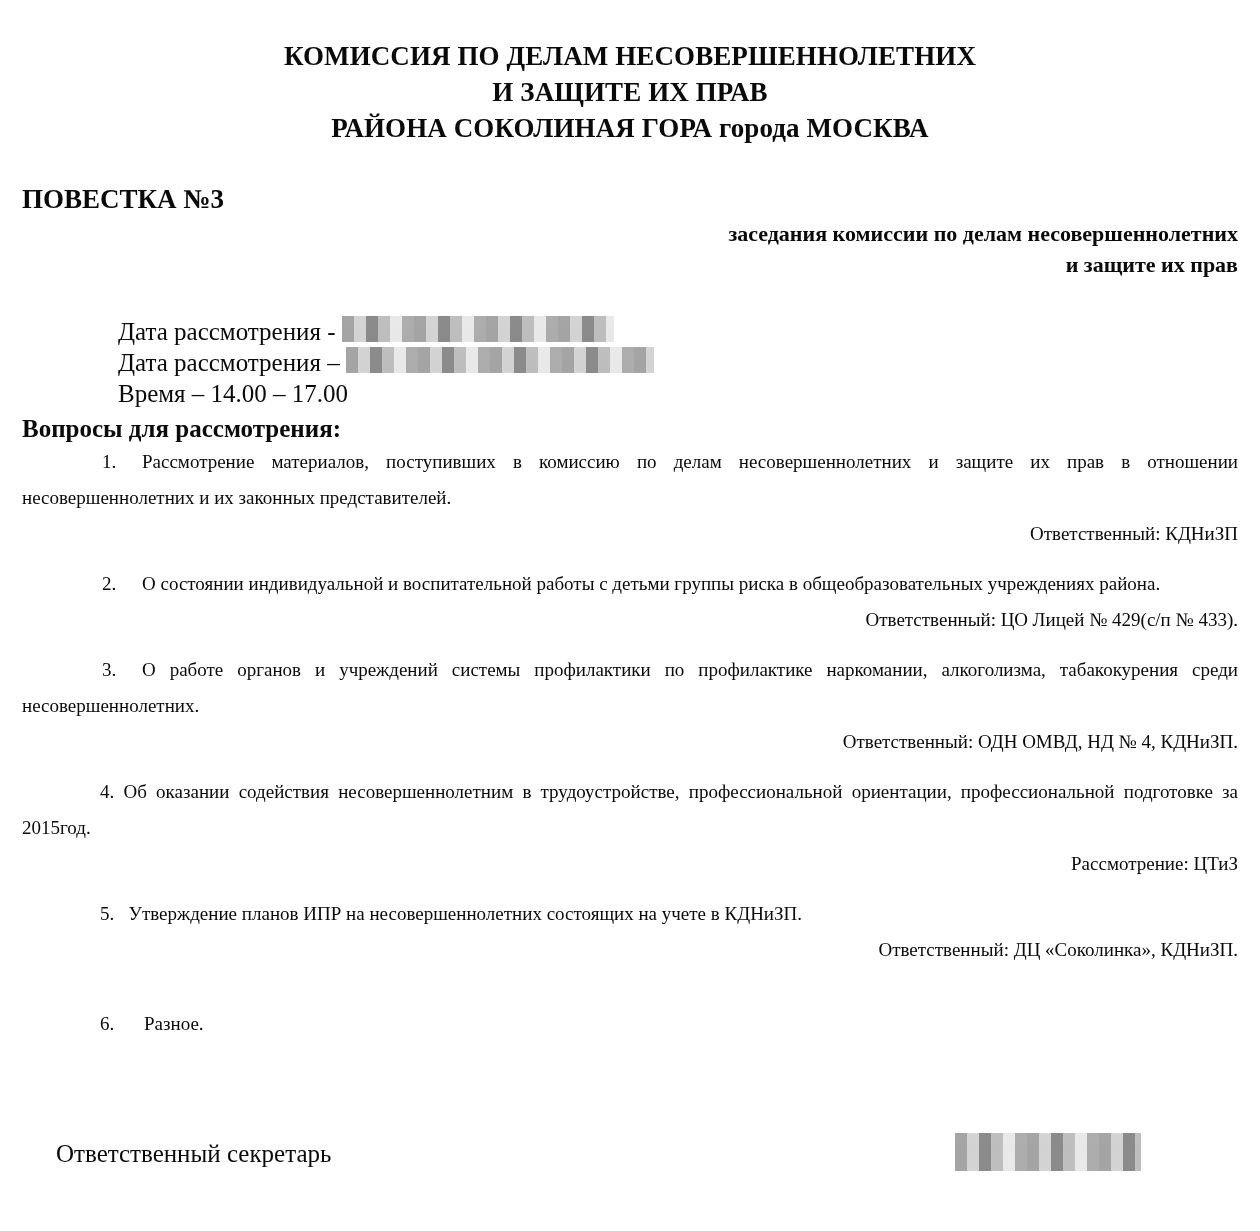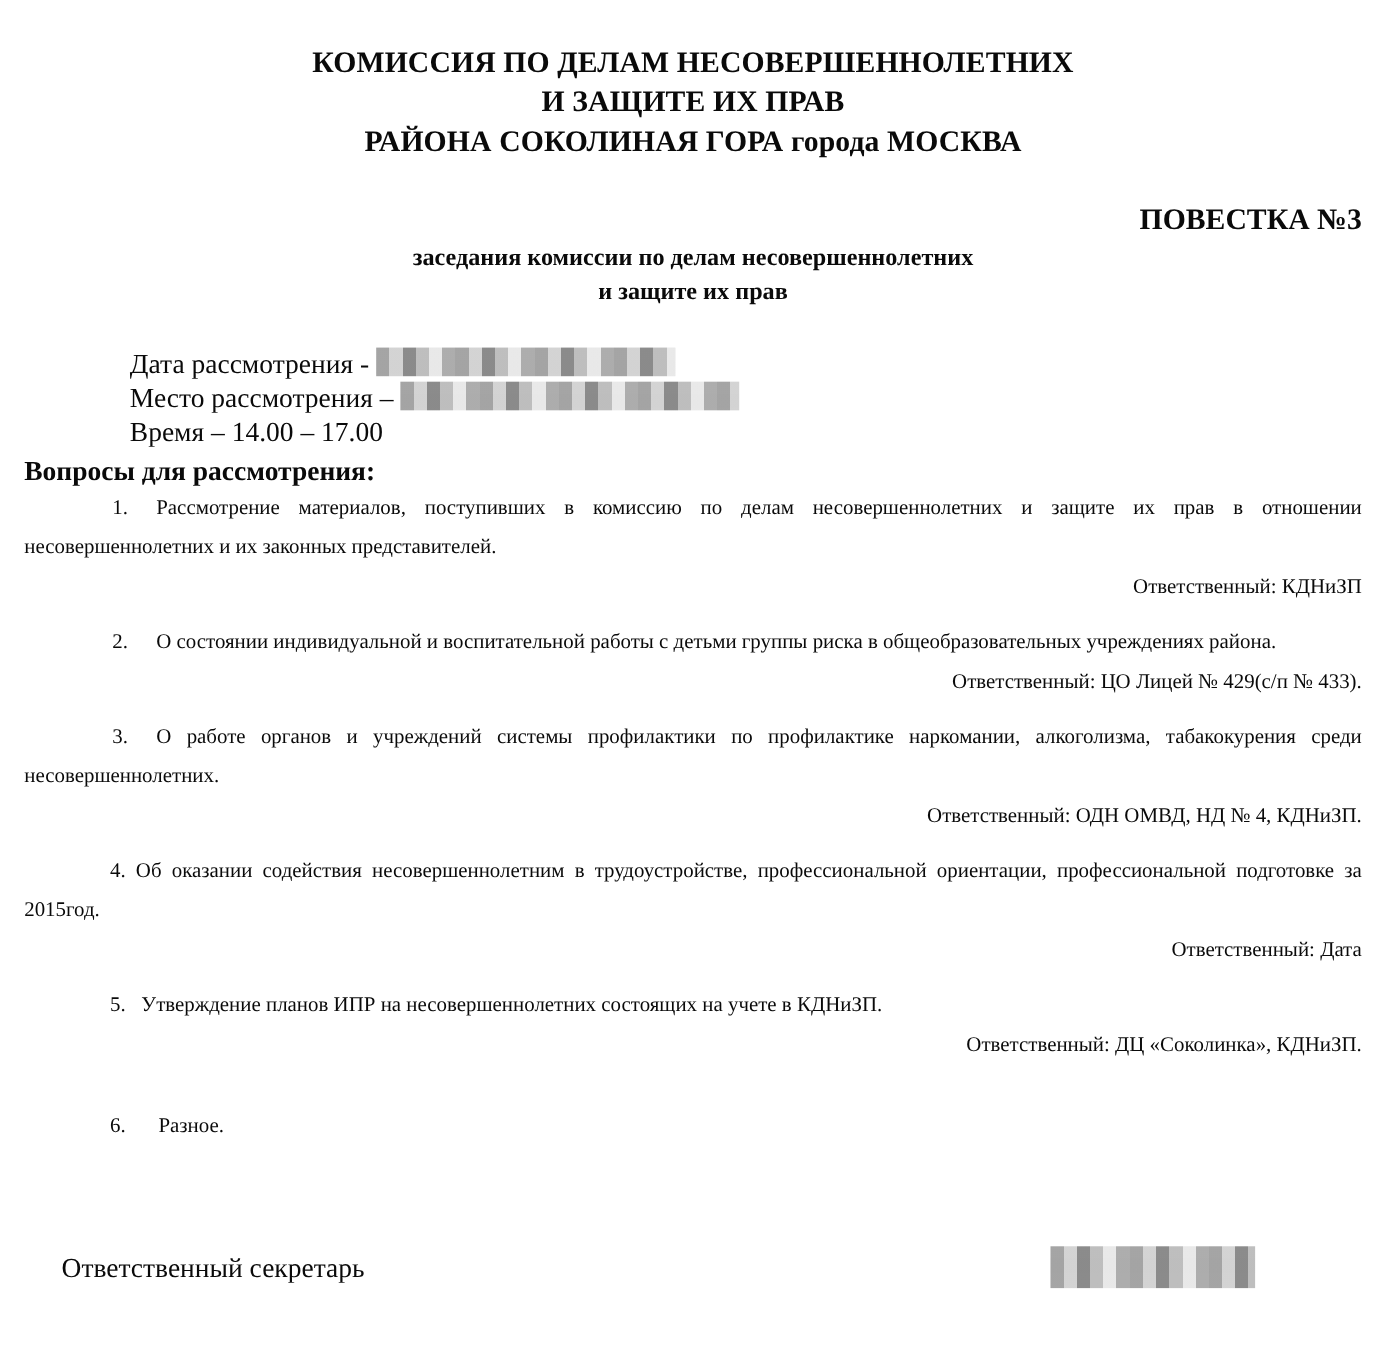--- a/index.html
+++ b/index.html
@@ -31,28 +31,28 @@
     text-align: center;
     font-weight: bold;
     font-size: 27px;
     line-height: 36px;
     letter-spacing: 0.1px;
     padding-top: 38px;
   }
   .org-title .line { display: block; white-space: nowrap; }
 
   .doc-title {
-    text-align: right;
+    text-align: left;
     font-weight: bold;
     font-size: 27px;
     line-height: 34px;
     margin-top: 36px;
   }
   .doc-subtitle {
-    text-align: center;
+    text-align: right;
     font-weight: bold;
     font-size: 22px;
     line-height: 31px;
     margin-top: 2px;
   }
   .doc-subtitle .line { display: block; }
 
   
   .meta {
     margin-top: 36px;
@@ -161,21 +161,21 @@
     <span class="line">заседания комиссии по делам несовершеннолетних</span>
     <span class="line">и защите их прав</span>
   </div>
 
   <div class="meta">
     <div class="meta-row">
       <span class="meta-label">Дата рассмотрения  -</span>
       <span class="redaction date-red"></span>
     </div>
     <div class="meta-row">
-      <span class="meta-label">Место рассмотрения –</span>
+      <span class="meta-label">Дата рассмотрения –</span>
       <span class="redaction place-red"></span>
     </div>
     <div class="meta-row">
       <span class="meta-label">Время – 14.00 – 17.00</span>
     </div>
   </div>
 
   <div class="questions-heading">Вопросы для рассмотрения:</div>
 
   <div class="agenda">
@@ -190,21 +190,21 @@
       <p class="responsible indent-1">Ответственный:  ЦО Лицей № 429(с/п № 433).</p>
     </div>
 
     <div class="item">
       <p class="item-body"><span class="item-num tabbed">3.</span><span>О работе органов и учреждений системы профилактики по профилактике наркомании, алкоголизма, табакокурения среди несовершеннолетних.</span></p>
       <p class="responsible indent-1">Ответственный:   ОДН ОМВД, НД № 4, КДНиЗП.</p>
     </div>
 
     <div class="item">
       <p class="item-body"><span class="item-num inline-num">4.</span> <span>Об оказании содействия несовершеннолетним в трудоустройстве, профессиональной ориентации, профессиональной подготовке за 2015год.</span></p>
-      <p class="responsible">Ответственный: Дата</p>
+      <p class="responsible">Рассмотрение: ЦТиЗ</p>
     </div>
 
     <div class="item">
       <p class="item-body no-justify"><span class="item-num inline-num">5.</span>&nbsp;&nbsp; <span>Утверждение планов ИПР на несовершеннолетних состоящих на учете в КДНиЗП.</span></p>
       <p class="responsible indent-1">Ответственный: ДЦ «Соколинка», КДНиЗП.</p>
     </div>
 
     <div class="item" style="margin-top:38px;">
       <p class="item-body no-justify"><span class="item-num short-tab">6.</span><span>Разное.</span></p>
     </div>

